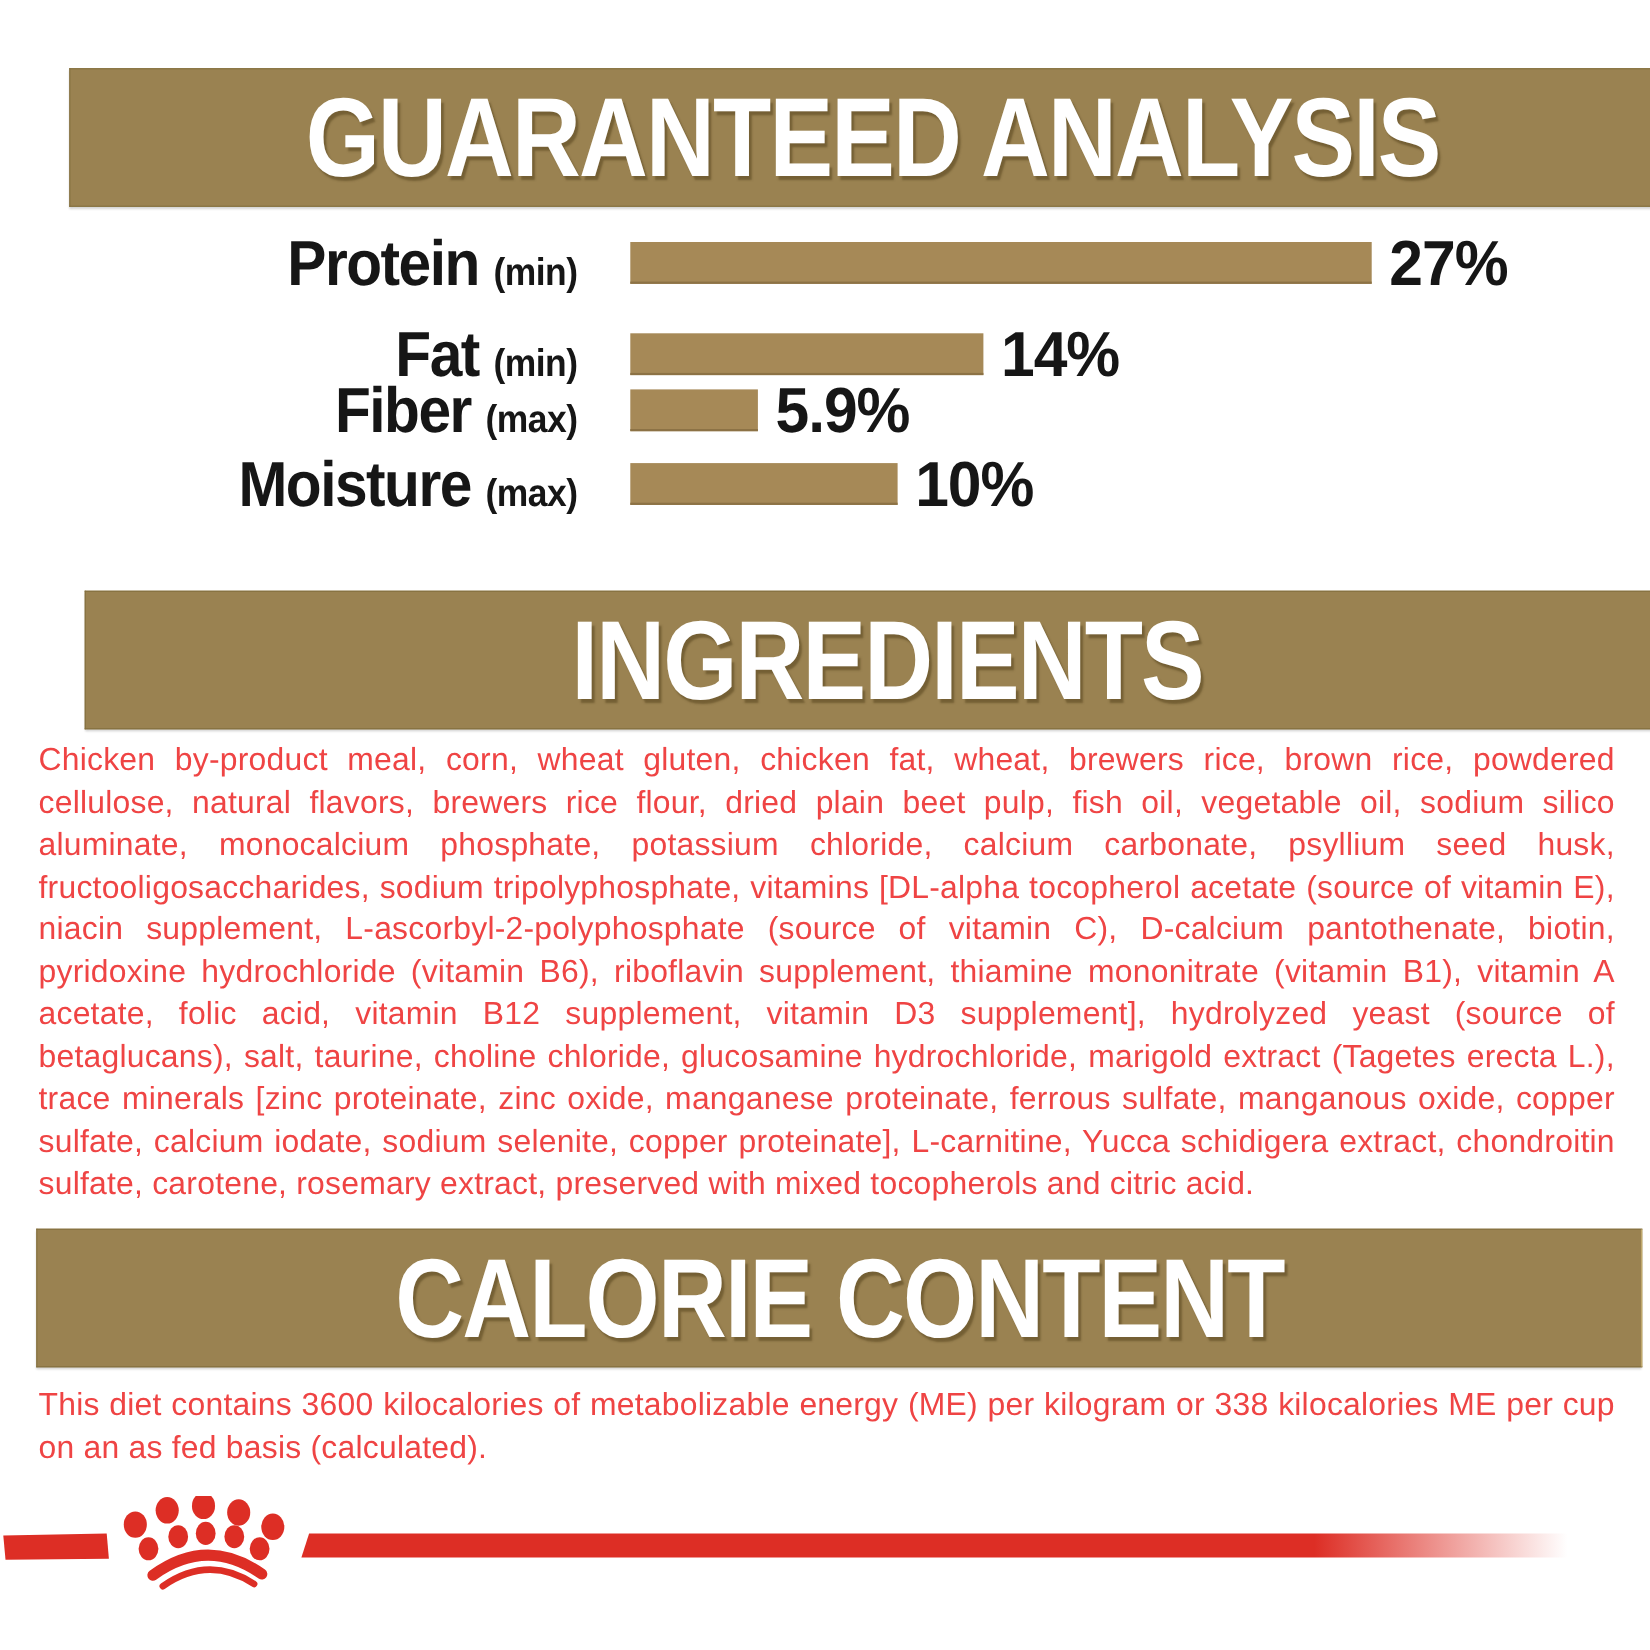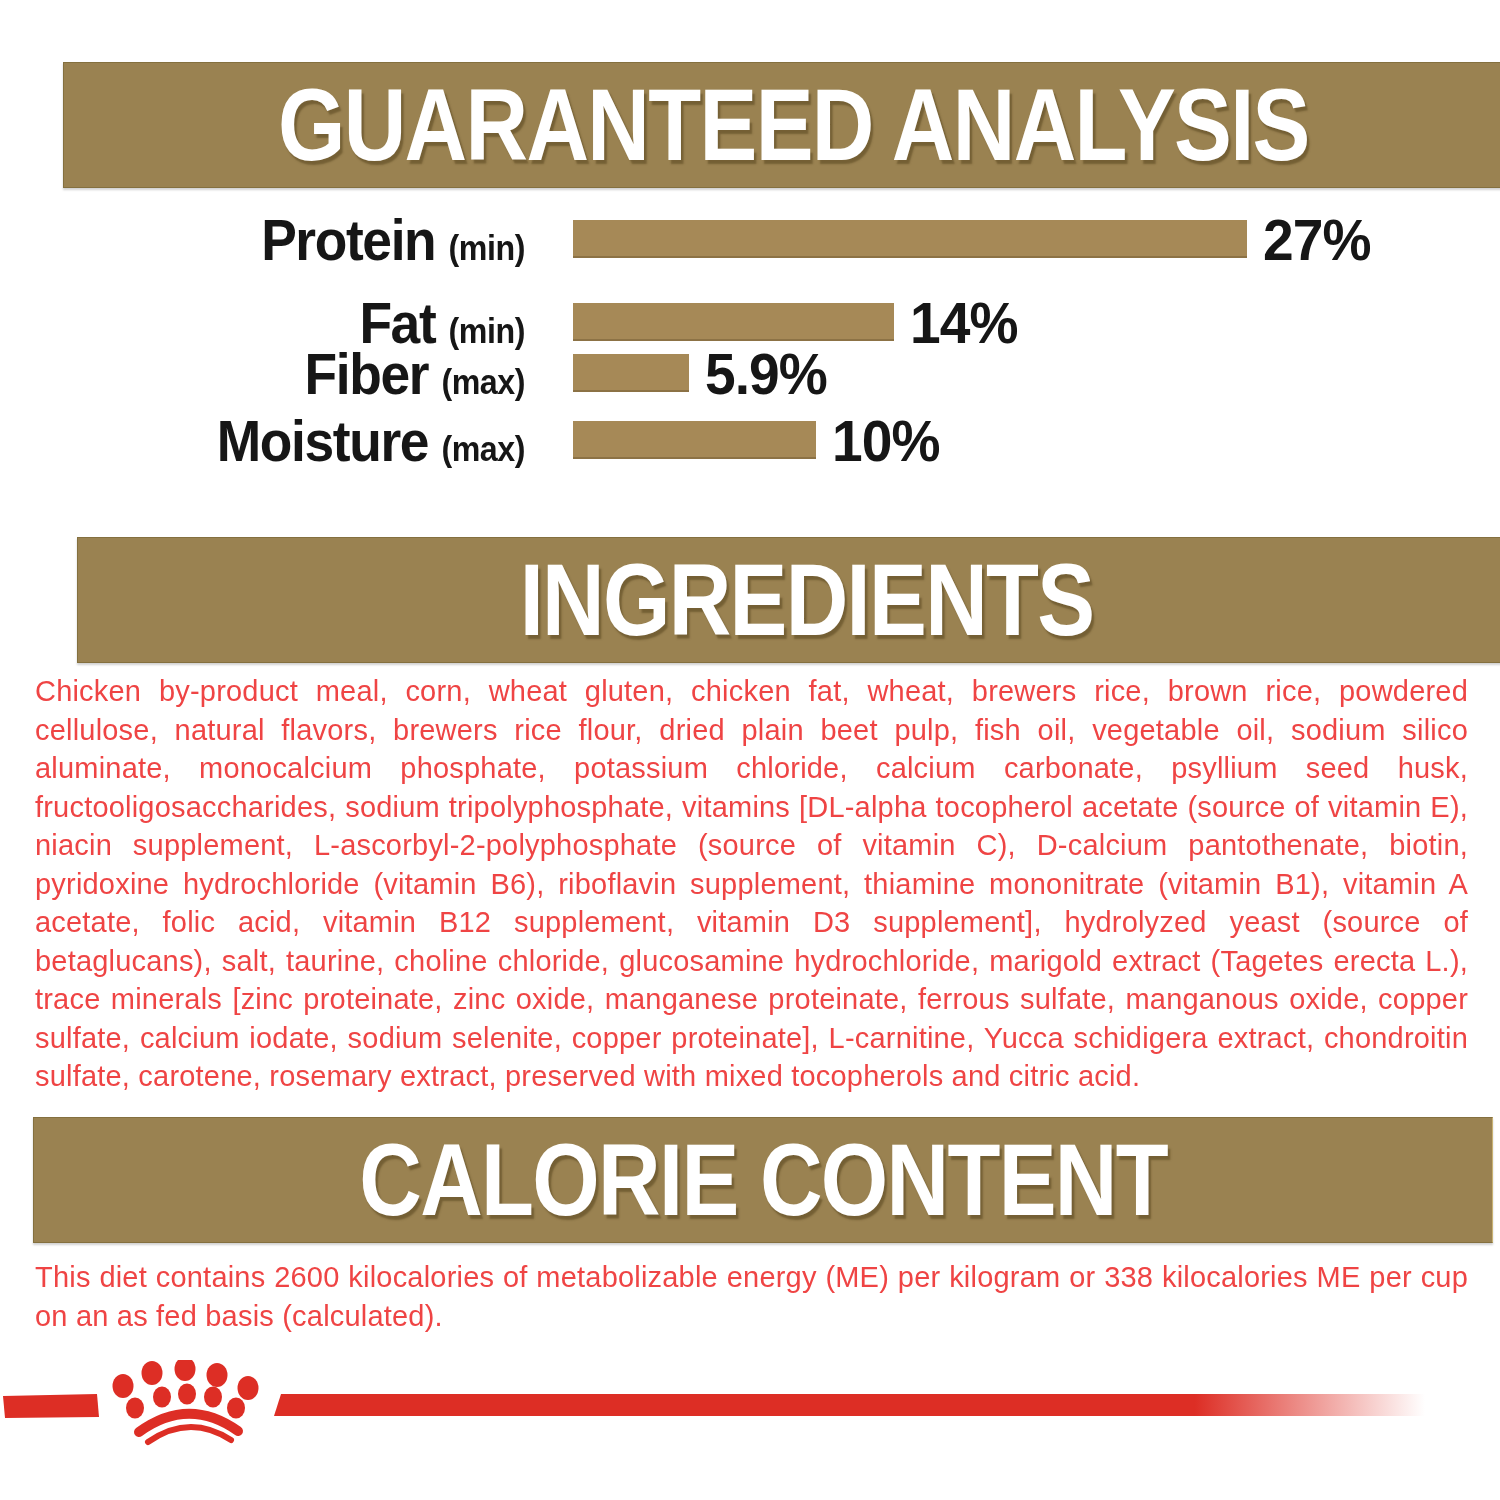--- a/index.html
+++ b/index.html
@@ -160,21 +160,21 @@
   <div class="banner banner-ing">
     <span class="banner-text">INGREDIENTS</span>
   </div>
 
   <p class="body-text ingredients-text">Chicken by-product meal, corn, wheat gluten, chicken fat, wheat, brewers rice, brown rice, powdered cellulose, natural flavors, brewers rice flour, dried plain beet pulp, fish oil, vegetable oil, sodium silico aluminate, monocalcium phosphate, potassium chloride, calcium carbonate, psyllium seed husk, fructooligosaccharides, sodium tripolyphosphate, vitamins [DL-alpha tocopherol acetate (source of vitamin E), niacin supplement, L-ascorbyl-2-polyphosphate (source of vitamin C), D-calcium pantothenate, biotin, pyridoxine hydrochloride (vitamin B6), riboflavin supplement, thiamine mononitrate (vitamin B1), vitamin A acetate, folic acid, vitamin B12 supplement, vitamin D3 supplement], hydrolyzed yeast (source of betaglucans), salt, taurine, choline chloride, glucosamine hydrochloride, marigold extract (Tagetes erecta L.), trace minerals [zinc proteinate, zinc oxide, manganese proteinate, ferrous sulfate, manganous oxide, copper sulfate, calcium iodate, sodium selenite, copper proteinate], L-carnitine, Yucca schidigera extract, chondroitin sulfate, carotene, rosemary extract, preserved with mixed tocopherols and citric acid.</p>
 
   <div class="banner banner-cal">
     <span class="banner-text">CALORIE CONTENT</span>
   </div>
 
-  <p class="body-text calorie-text">This diet contains 2600 kilocalories of metabolizable energy (ME) per kilogram or 338 kilocalories ME per cup on an as fed basis (calculated).</p>
+  <p class="body-text calorie-text">This diet contains 3600 kilocalories of metabolizable energy (ME) per kilogram or 338 kilocalories ME per cup on an as fed basis (calculated).</p>
 
   <svg class="footer-art" viewBox="0 0 1500 95" xmlns="http://www.w3.org/2000/svg">
     <defs>
       <linearGradient id="stripeFade" x1="0" y1="0" x2="1" y2="0">
         <stop offset="0" stop-color="#dd2e25"></stop>
         <stop offset="0.8" stop-color="#dd2e25"></stop>
         <stop offset="1" stop-color="#dd2e25" stop-opacity="0"></stop>
       </linearGradient>
     </defs>
 

